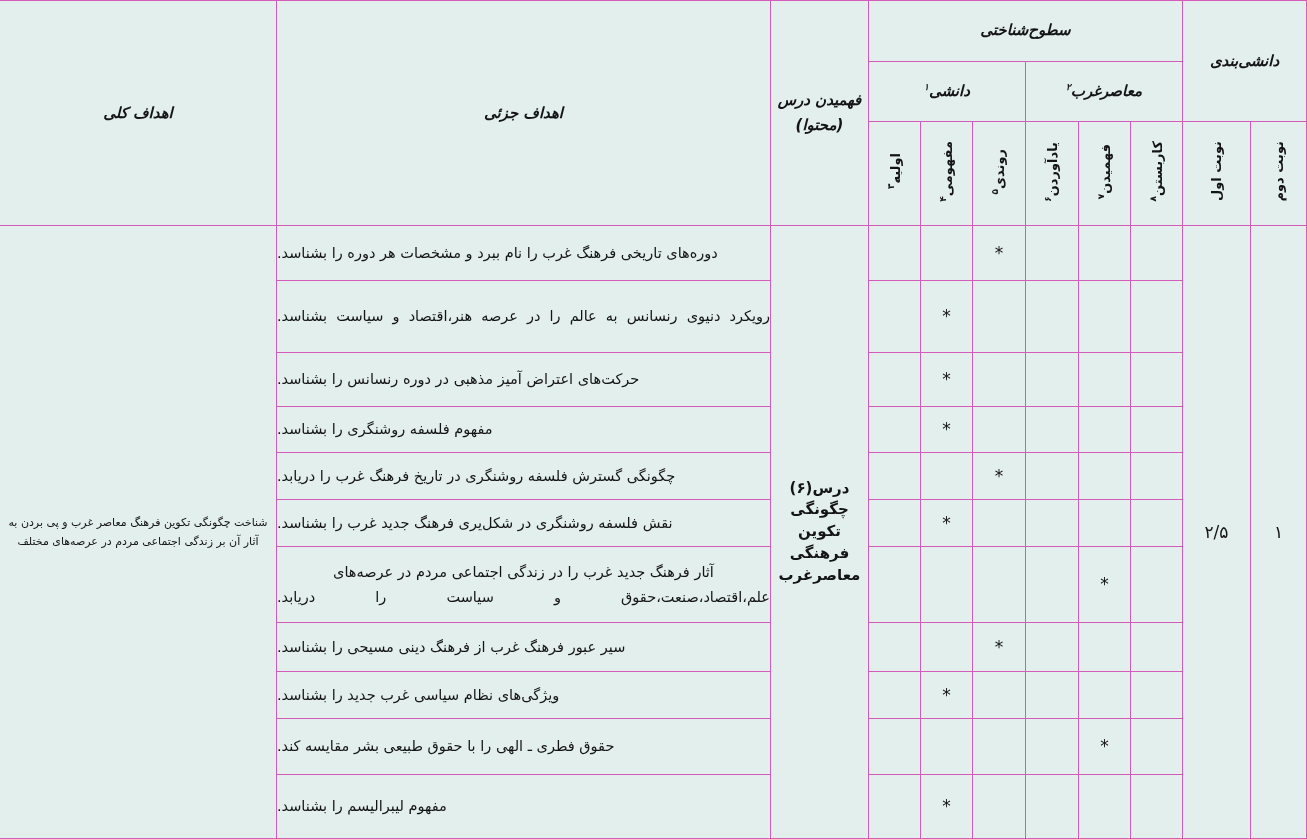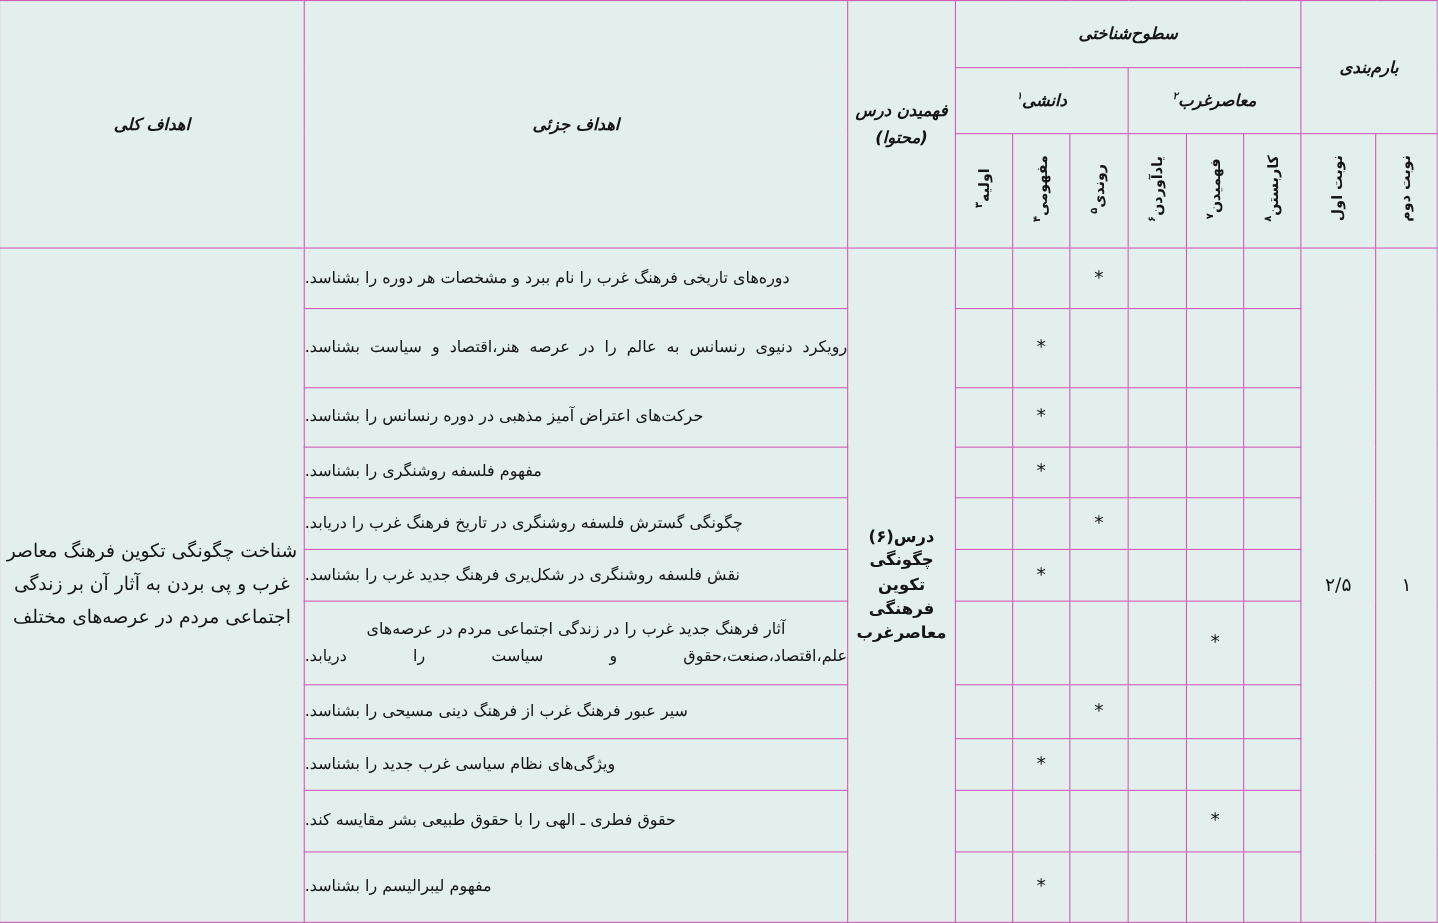--- a/index.html
+++ b/index.html
@@ -69,21 +69,21 @@
   }
   td.obj.one{
     text-align-last:left;
   }
   td.lesson{
     font-size:15px;
     font-weight:bold;
     line-height:1.45;
   }
   td.general{
-    font-size:17px;
+    font-size:11px;
     line-height:1.75;
     padding:6px 14px;
     text-align:justify;
     text-align-last:center;
   }
   td.score{
     font-size:17px;
   }
   td.mark{
     font-size:17px;
@@ -106,21 +106,21 @@
         <col style="width:52px">
         <col style="width:52px">
       <col style="width:98px">
       <col style="width:494px">
       <col style="width:277px">
     </colgroup>
     <tbody>
 
       <tr>
         <td class="head" colspan="2" rowspan="2">
-          <span class="txt">بارم‌بندی</span>
+          <span class="txt">دانشی‌بندی</span>
         </td>
         <td class="head" colspan="6">
           <span class="txt">سطوح‌شناختی</span>
         </td>
         <td class="head" rowspan="3">
           <span class="txt">فهمیدن درس</span>
           <span class="txt">(محتوا)</span>
         </td>
         <td class="head" rowspan="3">
           <span class="txt">اهداف جزئی</span>

